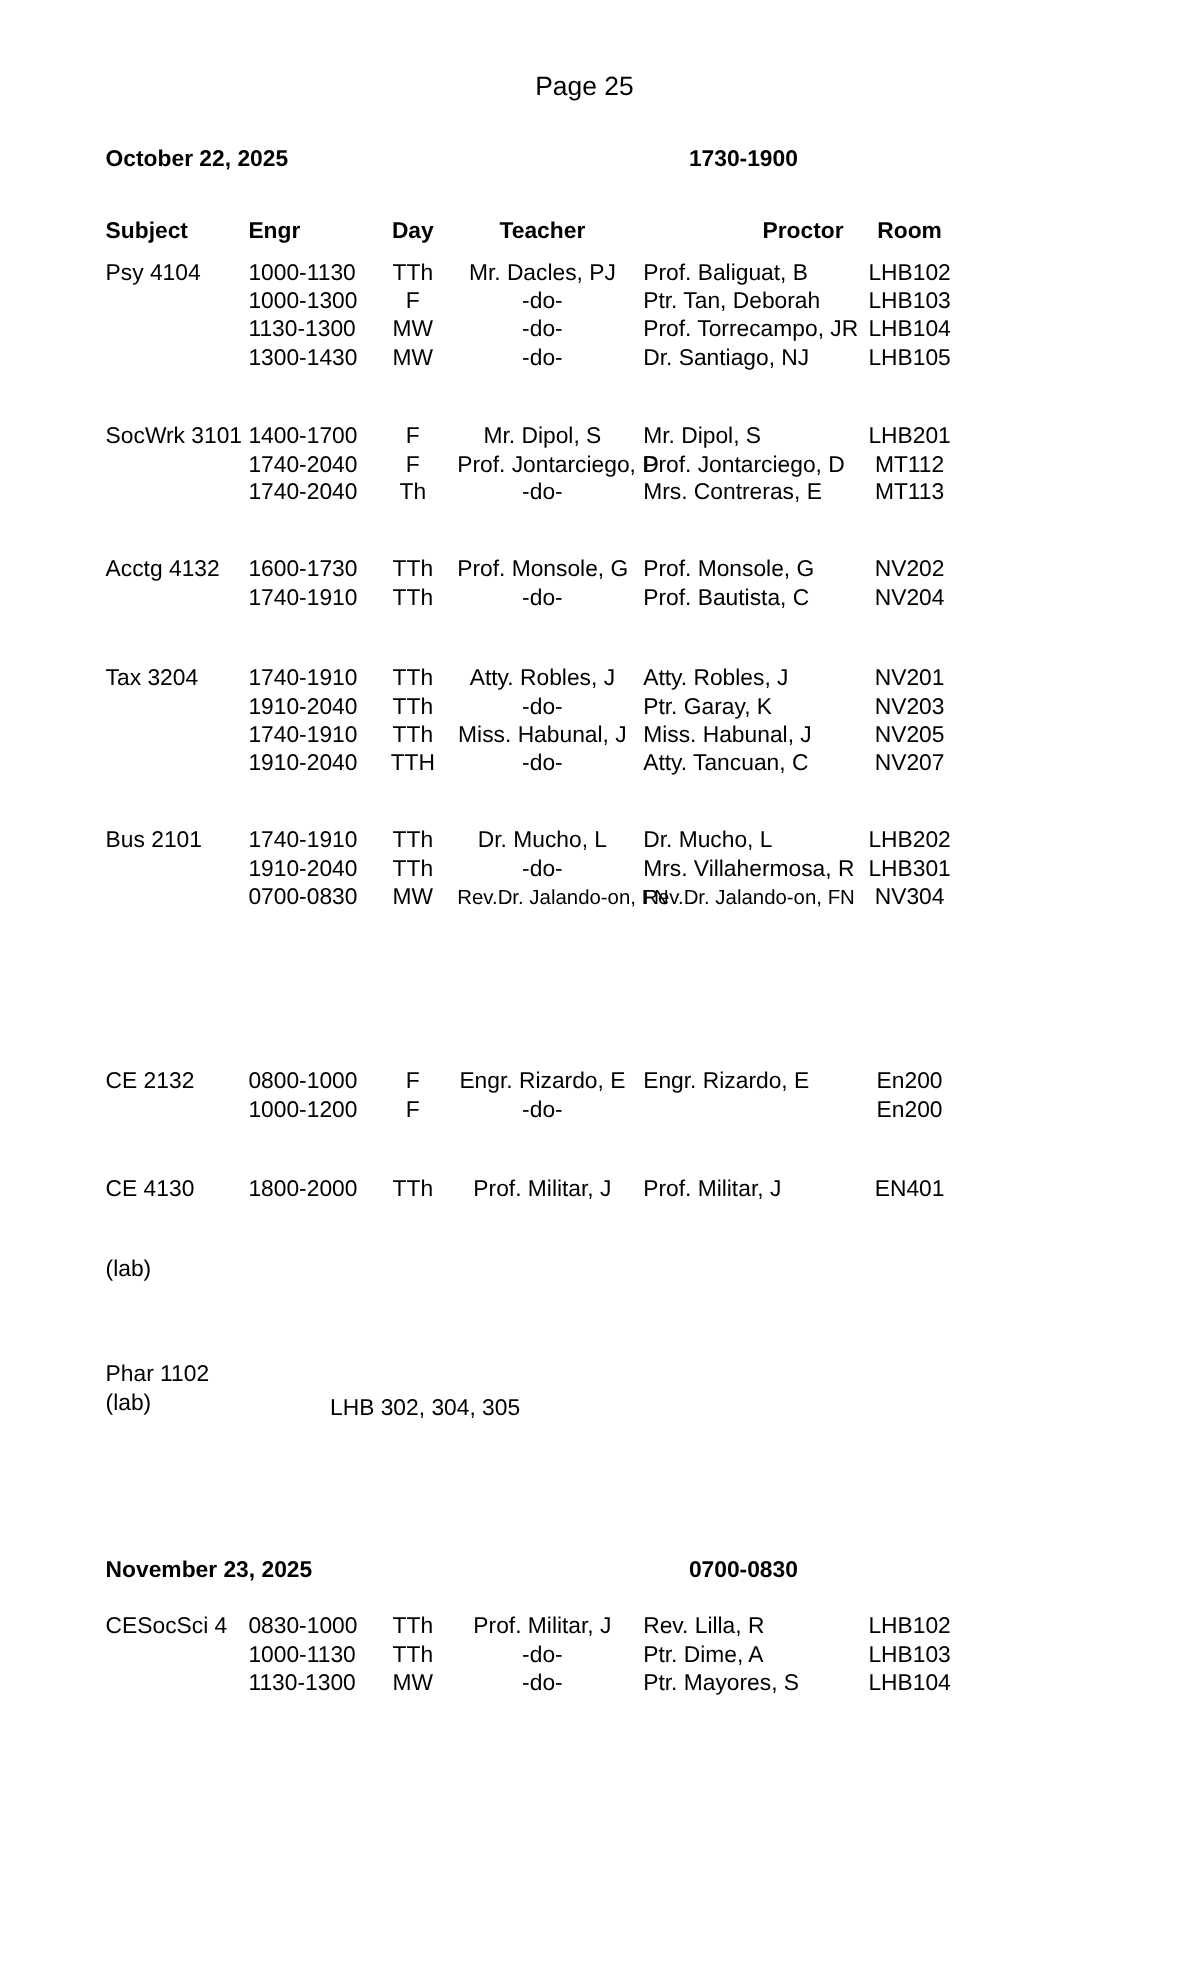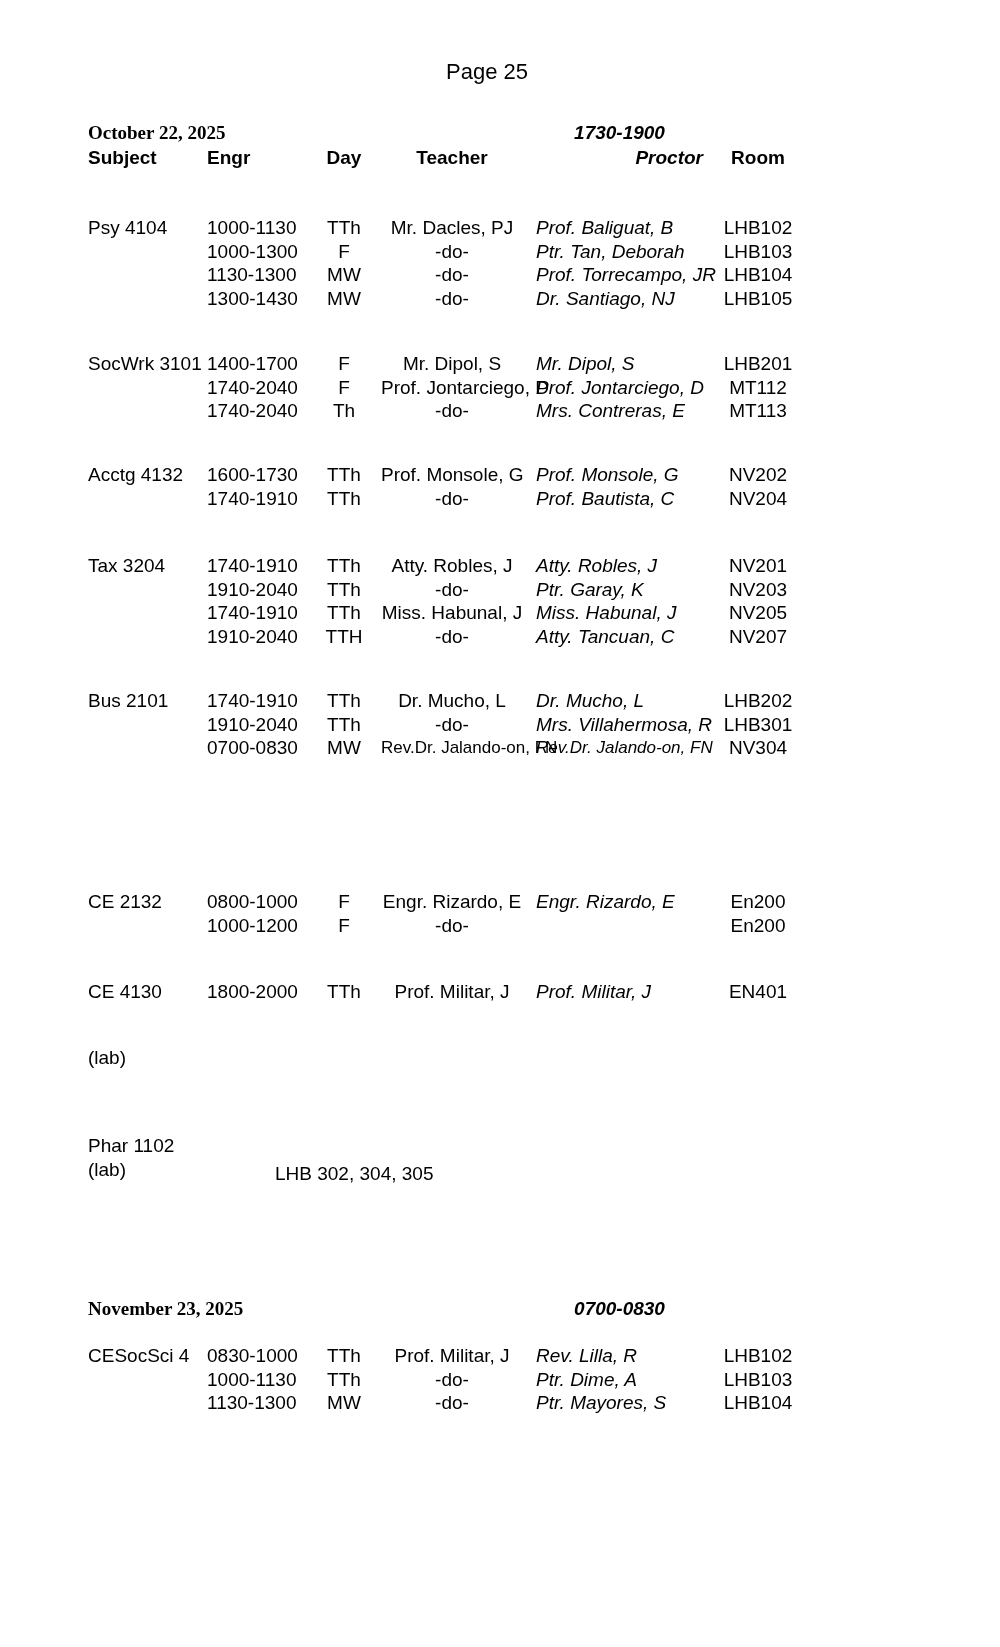--- a/index.html
+++ b/index.html
@@ -11,25 +11,25 @@
   .abs { position: absolute; left: 0; right: 0; }
   .page-label { top: 59px; width: 974px; text-align: center; font-size: 22px; }
   .row {
     display: grid;
     grid-template-columns: 119px 100px 74px 142px 180px 110px;
     margin-left: 88px;
     height: 23.5px; line-height: 23.5px;
     white-space: nowrap;
   }
   .c3, .c4, .c6 { text-align: center; }
-  .c5 { padding-left: 13px; font-style: italic; }
-  .hdr { font-weight: bold; }
+  .c5 { padding-left: 13px; }
+  .hdr { font-weight: bold; margin-top: 35px; }
   .hdr .c5 { text-align: right; }
   .daterow { font-weight: bold; }
-  .daterow .datecell { grid-column: 1 / 5; font-family: Liberation Serif, serif; }
+  .daterow .datecell { grid-column: 1 / 5; }
   .daterow .c5 { text-align: center; }
   .row.small .c4, .row.small .c5 { font-size: 17px; }
   .labrooms { grid-column: 2 / 7; }
   .lab1 .labrooms { padding-left: 58px; }
   .lab2 .labrooms { padding-left: 68px; margin-top: 28px; }
 </style>
 </head>
 <body>
 
 <div class="abs page-label">Page 25</div>

